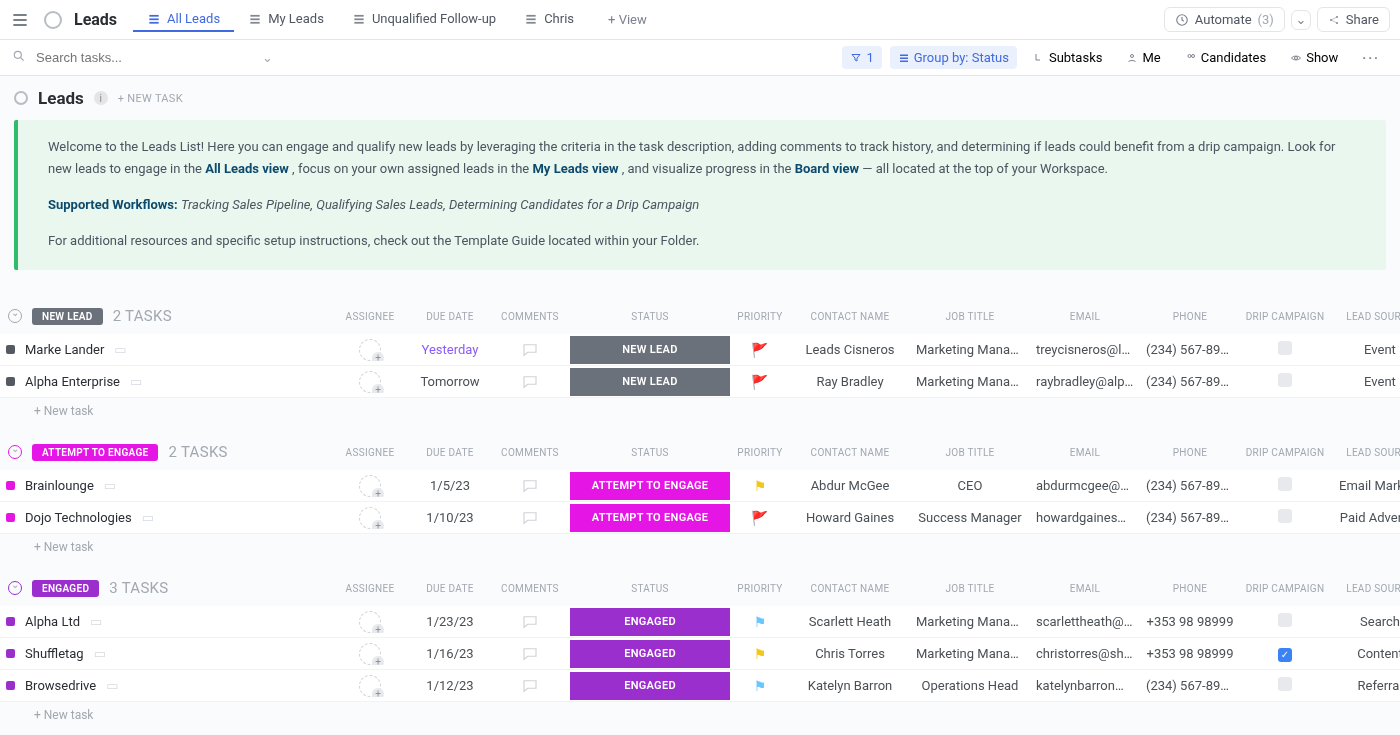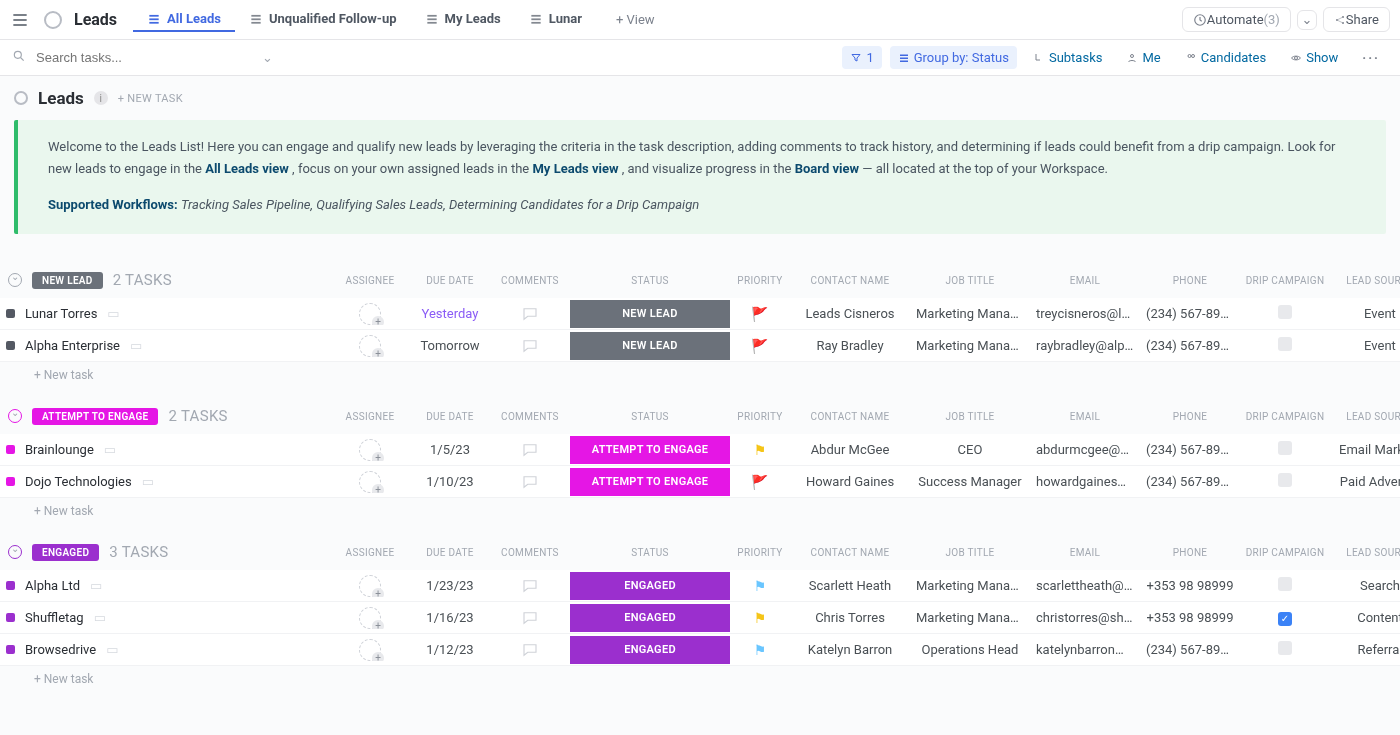--- a/index.html
+++ b/index.html
@@ -26,52 +26,52 @@
     background: #fff; border-bottom: 1px solid var(--border);
     padding: 0 10px; gap: 6px;
   }
   .hamburger { width: 22px; cursor: pointer; color: #4f5762; }
   .hamburger svg { display:block; }
   .circle-icon {
     width: 18px; height: 18px; border: 2px solid #b8bcc4; border-radius: 50%;
     margin-left: 6px;
   }
   .title { font-weight: 700; font-size: 16px; margin: 0 10px 0 6px; }
-  .tabs { display: flex; align-items: stretch; height: 24px; font-weight: bold; }
+  .tabs { display: flex; align-items: stretch; height: 24px; }
   .tab {
     display: flex; align-items: center; gap: 6px; padding: 0 14px;
     color: #4f5762; cursor: pointer; font-size: 13px; border-bottom: 2px solid transparent;
   }
   .tab.active { color: #4169e1; border-bottom: 2px solid #4169e1; }
   .tab-ico { width: 14px; height: 14px; opacity: .7; }
   .tab.active .tab-ico { opacity: 1; }
   .topbar-spacer { flex: 1; }
   .btn-ghost {
-    display: flex; align-items: center; 
+    display: flex; align-items: center; gap: 6px;
     border: 1px solid var(--border); border-radius: 6px;
     padding: 4px 10px; color: #4f5762; cursor: pointer; font-size: 13px;
     background: #fff;
   }
   .chevron-down {
     width: 20px; height: 20px; display:flex; align-items:center; justify-content:center;
     border: 1px solid var(--border); border-radius: 6px; color:#7c828d;
   }
 
   
   .filterbar {
     display: flex; align-items: center; height: 36px; background: #fff;
     border-bottom: 1px solid var(--border); padding: 0 12px; gap: 8px;
   }
   .search-ico { color: #a2a8b1; width: 14px; }
   .search-input {
     border: none; outline: none; font-size: 13px; color: #7c828d; width: 220px;
   }
   .filterbar-spacer { flex:1; }
   .chip {
-    display: flex; align-items: center; gap: 4px; color:#0369a1; padding: 4px 8px;
+    display: flex; align-items: center; gap: 4px; color:#000000; padding: 4px 8px;
     border-radius: 4px; cursor: pointer; font-size: 13px;
   }
   .chip.lblue { background: #eaf1fd; color:#4169e1; }
   .chip svg { width: 12px; height: 12px; }
   .ellipsis { font-weight:700; letter-spacing:2px; color:#7c828d; padding:0 8px; cursor:pointer;}
 
   
   .breadcrumb {
     display:flex; align-items:center; gap:10px; padding: 12px 14px 4px;
   }
@@ -165,37 +165,37 @@
           <rect x="4" y="17" width="16" height="3" fill="currentColor"></rect>
         </svg>
         <span>All Leads</span>
       </div>
       <div class="tab">
         <svg class="tab-ico" viewBox="0 0 24 24">
           <rect x="4" y="5" width="16" height="3" fill="currentColor"></rect>
           <rect x="4" y="11" width="16" height="3" fill="currentColor"></rect>
           <rect x="4" y="17" width="16" height="3" fill="currentColor"></rect>
         </svg>
-        <span>Unqualified Follow-up</span>
+        <span>My Leads</span>
       </div>
       <div class="tab">
         <svg class="tab-ico" viewBox="0 0 24 24">
           <rect x="4" y="5" width="16" height="3" fill="currentColor"></rect>
           <rect x="4" y="11" width="16" height="3" fill="currentColor"></rect>
           <rect x="4" y="17" width="16" height="3" fill="currentColor"></rect>
         </svg>
-        <span>My Leads</span>
+        <span>Unqualified Follow-up</span>
       </div>
       <div class="tab">
         <svg class="tab-ico" viewBox="0 0 24 24">
           <rect x="4" y="5" width="16" height="3" fill="currentColor"></rect>
           <rect x="4" y="11" width="16" height="3" fill="currentColor"></rect>
           <rect x="4" y="17" width="16" height="3" fill="currentColor"></rect>
         </svg>
-        <span>Lunar</span>
+        <span>Chris</span>
       </div>
     </div>
 
   <div class="view-tab">
     <span>+ View</span>
   </div>
 
   <div class="topbar-spacer"></div>
 
   <div class="btn-ghost">
@@ -287,20 +287,23 @@
     <b>All Leads view</b>
     <span>, focus on your own assigned leads in the </span>
     <b>My Leads view</b>
     <span>, and visualize progress in the </span>
     <b>Board view</b>
     <span> — all located at the top of your Workspace.</span>
   </div>
   <div style="margin-top:14px">
     <b>Supported Workflows: </b>
     <i>Tracking Sales Pipeline,  Qualifying Sales Leads, Determining Candidates for a Drip Campaign</i>
+  </div>
+  <div style="margin-top:14px">
+    <span>For additional resources and specific setup instructions, check out the Template Guide located within your Folder.</span>
   </div>
 </div>
 
 <div class="groups" id="groups">
     <div class="group">
       <div class="ghead">
         <div class="cell gtitle-cell">
           <span class="caret" style="border-color:#a2a8b1"></span>
           <span class="status-pill" style="background:#6b717a">NEW LEAD</span>
           <span class="task-count">2 TASKS</span>
@@ -313,21 +316,21 @@
         <div class="cell">CONTACT NAME</div>
         <div class="cell">JOB TITLE</div>
         <div class="cell">EMAIL</div>
         <div class="cell">PHONE</div>
         <div class="cell">DRIP CAMPAIGN</div>
         <div class="cell">LEAD SOURCE</div>
       </div>
       <div class="row">
         <div class="cell task-cell">
           <span class="sq" style="background:#545963"></span>
-          <span class="task-name">Lunar Torres</span>
+          <span class="task-name">Marke Lander</span>
           <span class="task-sub-ico">▭</span>
         </div>
         <div class="cell assignee-cell">
           <span class="avatar-empty"></span>
         </div>
         <div class="cell due-red">Yesterday</div>
         <div class="cell comment-ico">
           <svg width="18" height="18" viewBox="0 0 24 24">
             <path d="M4 5h16v10H9l-5 4z" fill="none" stroke="#cfd2d8" stroke-width="1.5"></path>
           </svg>

